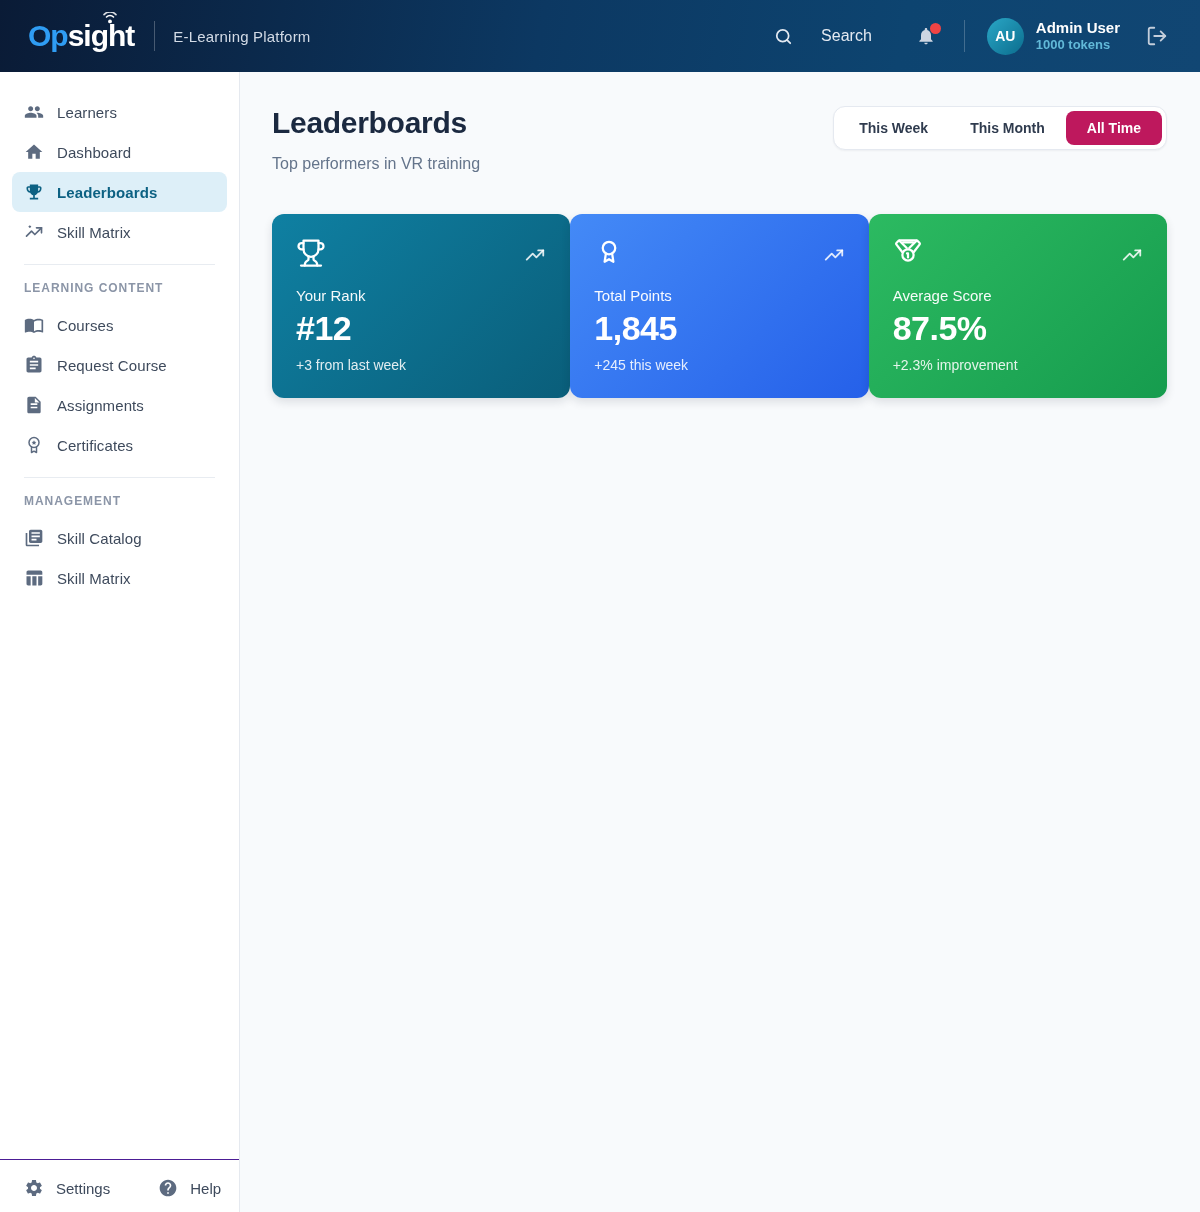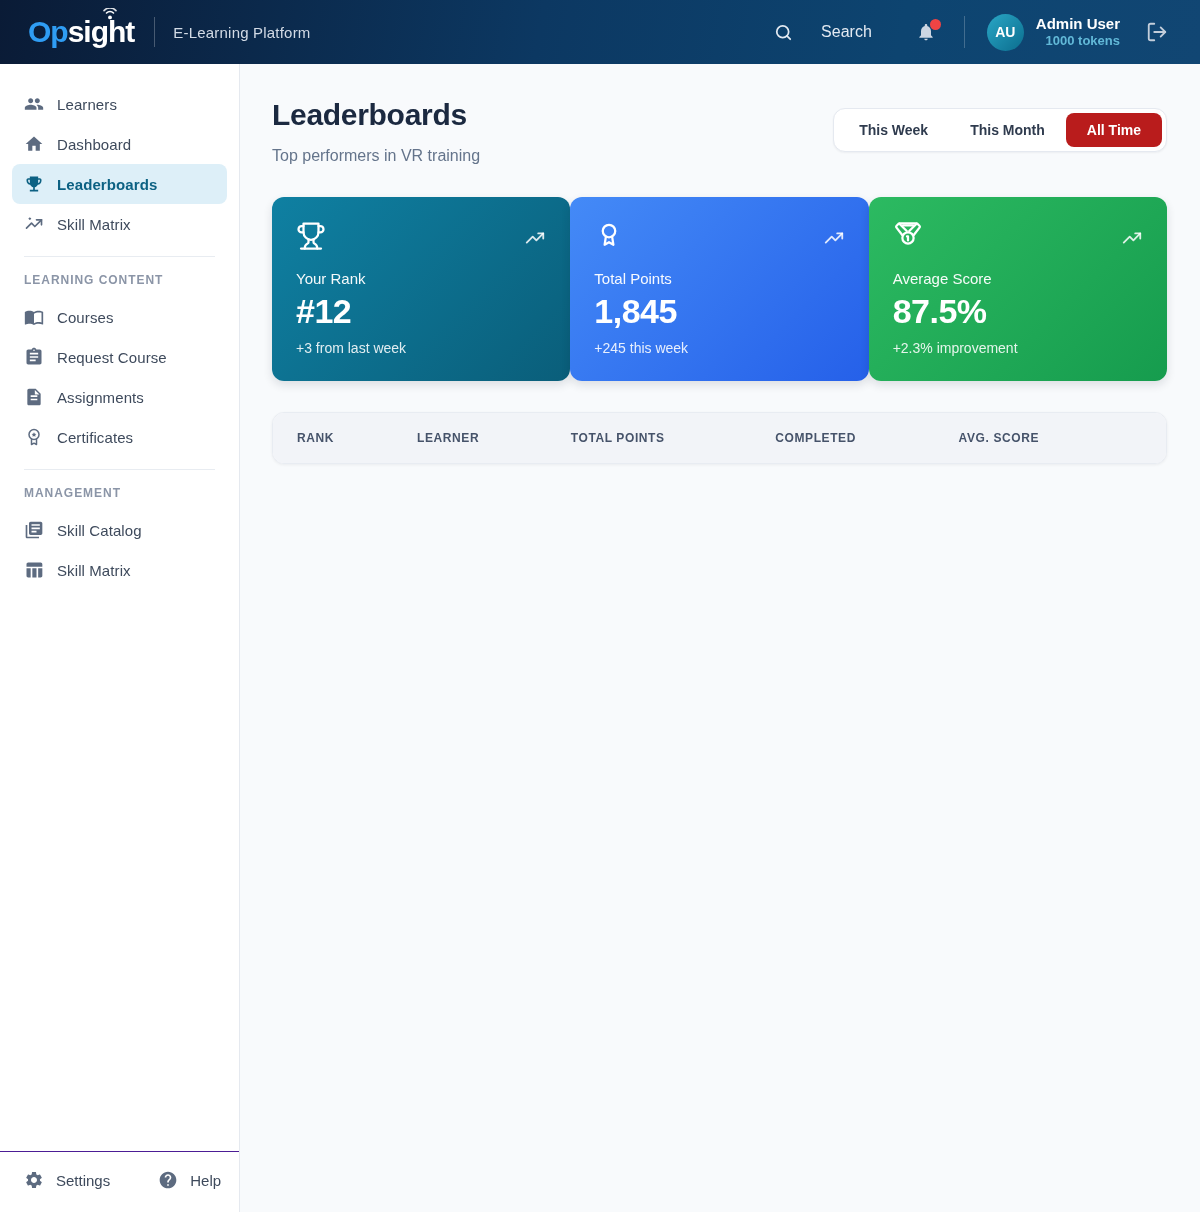--- a/index.html
+++ b/index.html
@@ -7,27 +7,26 @@
   body {
     font-family: "Liberation Sans", sans-serif;
     background: #f8fafc;
     color: #1e293b;
     overflow: hidden;
   }
   svg { display: block; }
 
   
   .topbar {
-    height: 64px;
+    height: 72px;
     background: linear-gradient(100deg, #0a1b36 0%, #0c3862 45%, #0d4470 75%, #114673 100%);
     display: flex;
     align-items: center;
     padding: 0 32px 0 28px;
     color: #fff;
-    text-align: right;
   }
   .logo-wrap { display: flex; align-items: center; position: relative; }
   .logo {
     font-size: 30px;
     font-weight: 800;
     letter-spacing: -1px;
     line-height: 1;
     position: relative;
   }
   .logo .lg-blue { color: #2f9df4; }
@@ -115,37 +114,36 @@
   .main { flex: 1; padding: 34px 33px 0 32px; }
   .main-head { display: flex; align-items: flex-start; justify-content: space-between; }
   .page-title { font-size: 30px; font-weight: 800; color: #1b2940; letter-spacing: -.3px; }
   .page-subtitle { font-size: 16px; color: #64748b; margin-top: 15px; }
   .filter-tabs {
     display: flex; align-items: center;
     background: #ffffff;
     border: 1px solid #e5e9f0;
     border-radius: 12px;
     padding: 4px;
-    margin-top: 10px;
     box-shadow: 0 1px 2px rgba(16,24,40,.05);
   }
   .filter-tab {
     font-size: 14px; font-weight: 600; color: #2f3b4e;
     padding: 9px 21px;
     border-radius: 8px;
     cursor: pointer;
     white-space: nowrap;
   }
-  .filter-tab.active { background: #b91c1c; color: #ffffff; }
+  .filter-tab.active { background: #be185d; color: #ffffff; }
 
   
   .stats-row {
     display: grid;
     grid-template-columns: 1fr 1fr 1fr;
-    margin-top: 32px;
+    margin-top: 41px;
   }
   .stat-card {
     border-radius: 12px;
     height: 184px;
     padding: 24px;
     color: #ffffff;
     box-shadow: 0 4px 10px rgba(16,24,40,.12);
   }
   .stat-card.teal  { background: linear-gradient(135deg, #0f80a2 0%, #0a5e7a 100%); }
   .stat-card.blue  { background: linear-gradient(135deg, #448af7 0%, #2560e9 100%); }
@@ -443,23 +441,14 @@
               </svg>
           </span>
         </div>
         <div class="stat-label">Average Score</div>
         <div class="stat-value">87.5%</div>
         <div class="stat-delta">+2.3% improvement</div>
       </div>
 
     </div>
 
-    <div class="table-card">
-      <div class="table-header">
-        <div class="th">RANK</div>
-        <div class="th">LEARNER</div>
-        <div class="th">TOTAL POINTS</div>
-        <div class="th">COMPLETED</div>
-        <div class="th">AVG. SCORE</div>
-      </div>
-    </div>
   </main>
 </div>
 
 </body></html>

